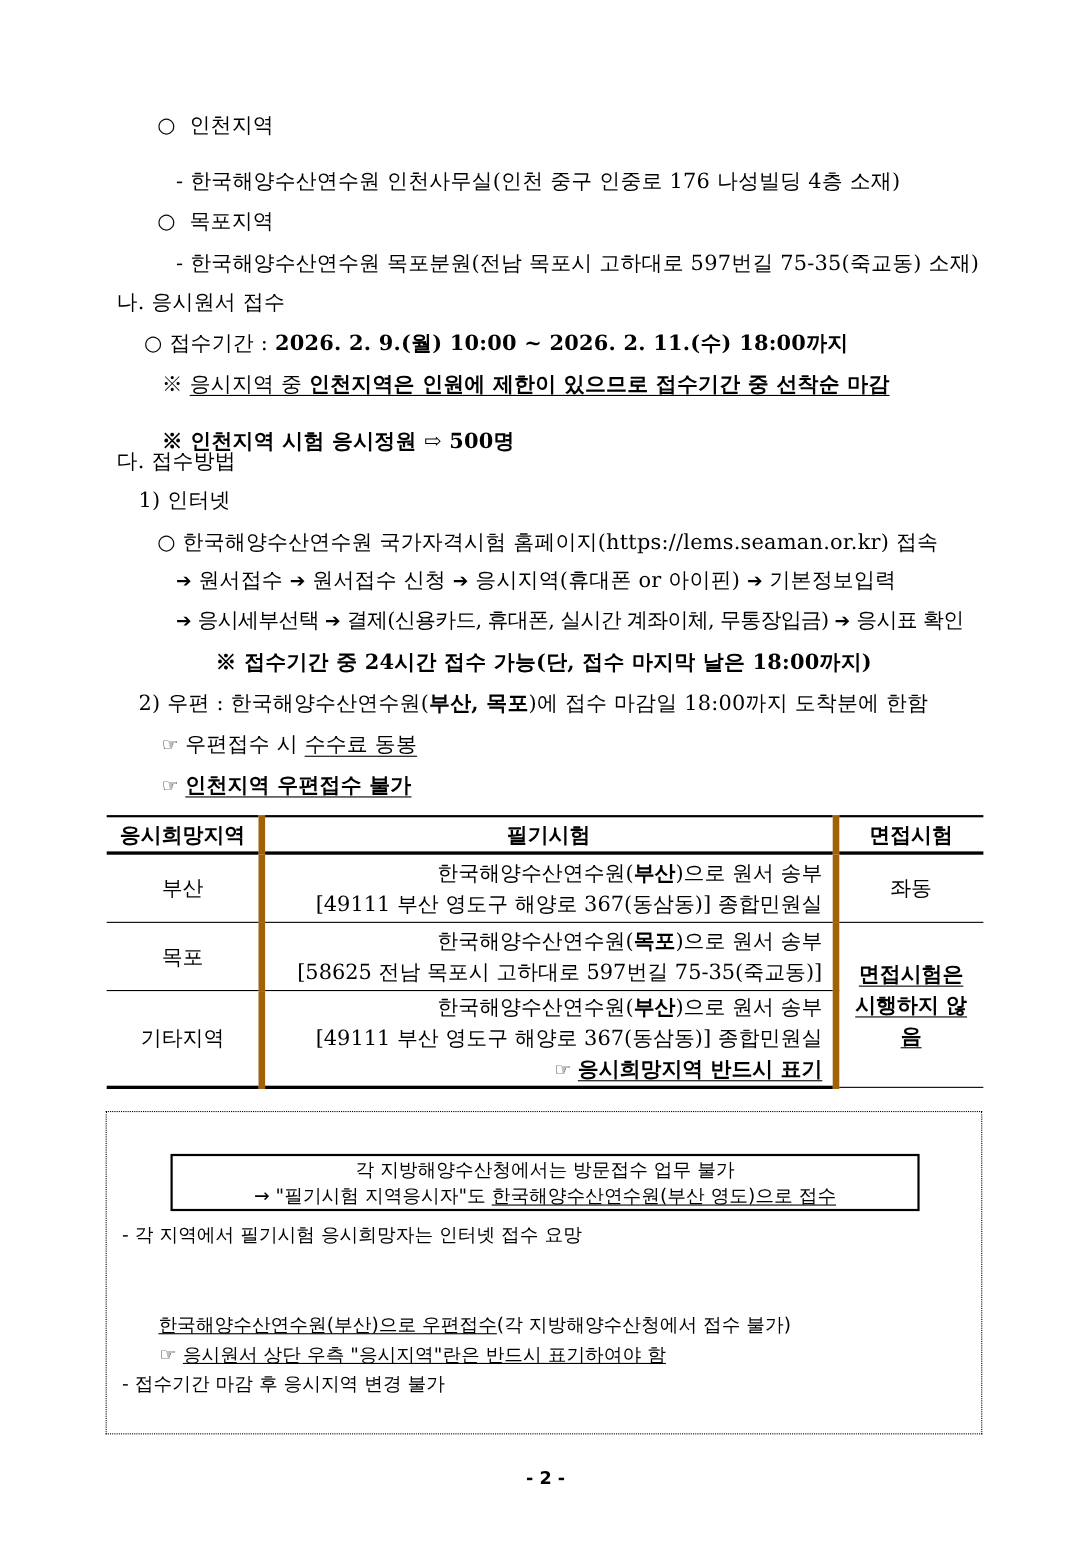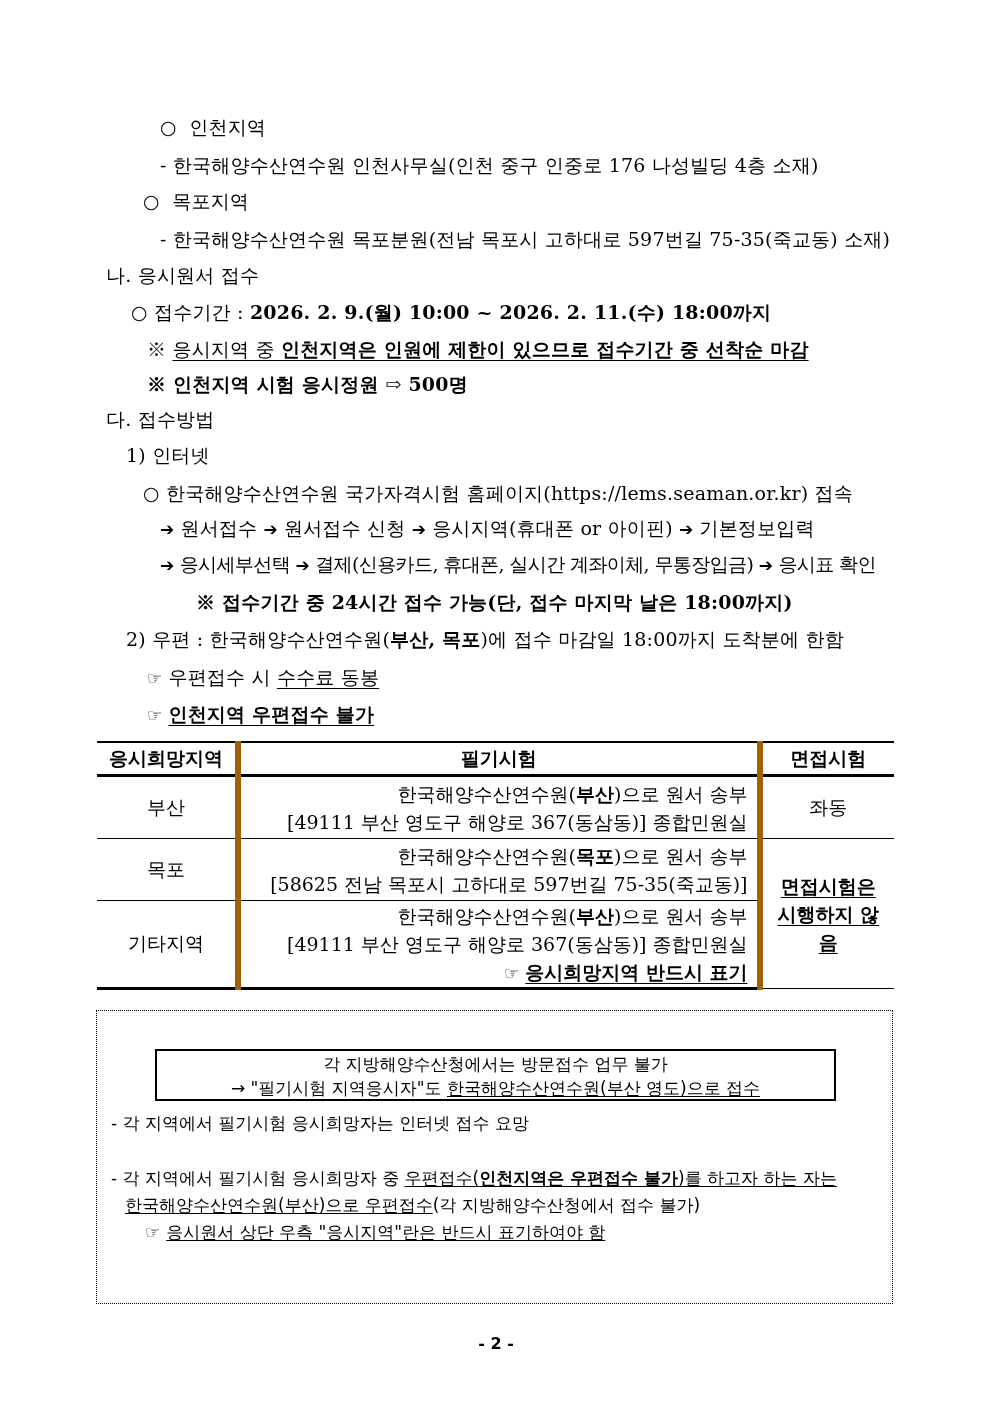--- a/index.html
+++ b/index.html
@@ -24,40 +24,40 @@
     
     .notice { position: absolute; left: 96px; top: 1010px; width: 797px; height: 294px; border: 1px dotted #000; box-sizing: border-box; font-family: "DejaVu Sans", "Liberation Sans", sans-serif; font-size: 17px; }
     .notice .title { position: absolute; left: 0; right: 0; top: 6px; text-align: center; line-height: 24px; }
     .notice .inner { position: absolute; left: 58px; top: 38px; width: 681px; height: 52px; border: 2px solid #000; box-sizing: border-box; text-align: center; line-height: 24px; padding-top: 1px; }
     .notice .nl { position: absolute; white-space: nowrap; line-height: 24px; }
     .pageno { position: absolute; left: 0; right: 0; top: 1334px; text-align: center; font-family: "DejaVu Sans", sans-serif; font-size: 16px; font-weight: bold; }
   </style>
 </head>
 <body>
 
-<div class="line" style="left:143px; top:115px;margin-left:17px;">
+<div class="line" style="left:143px; top:102px;">
   <span>○</span>&nbsp;
   <span>인천지역</span>
 </div>
 <div class="line" style="left:160px; top:153px;">- 한국해양수산연수원 인천사무실(인천 중구 인중로 176 나성빌딩 4층 소재)</div>
 
 <div class="line" style="left:143px; top:189px;">
   <span>○</span>&nbsp;
   <span>목포지역</span>
 </div>
 <div class="line" style="left:160px; top:227px;">- 한국해양수산연수원 목포분원(전남 목포시 고하대로 597번길 75-35(죽교동) 소재)</div>
 
 <div class="line" style="left:106px; top:263px;">나. 응시원서 접수</div>
 <div class="line" style="left:131px; top:300px;">
   <span>○ 접수기간 : </span><span class="b">2026. 2. 9.(월) 10:00 ~ 2026. 2. 11.(수) 18:00까지</span>
 </div>
 <div class="line" style="left:147px; top:337px;">
   <span>※ </span><span class="u"><span>응시지역 중 </span><span class="b">인천지역은 인원에 제한이 있으므로 접수기간 중 선착순 마감</span></span>
 </div>
-<div class="line b" style="left:147px; top:372px;">※ 인천지역 시험 응시정원 ⇨ 500명</div>
+<div class="line b" style="left:147px; top:389px;">※ 인천지역 시험 응시정원 ⇨ 500명</div>
 
 <div class="line" style="left:106px; top:407px;">다. 접수방법</div>
 <div class="line" style="left:126px; top:443px;">1) 인터넷</div>
 <div class="line" style="left:143px; top:481px;">○ 한국해양수산연수원 국가자격시험 홈페이지(https://lems.seaman.or.kr) 접속</div>
 
 <div class="line" style="left:160px; top:516px;">
   <span class="arrow">➔</span><span>원서접수</span>
   <span class="arrow">➔</span><span>원서접수 신청</span>
   <span class="arrow">➔</span><span>응시지역(휴대폰 or 아이핀)</span>
   <span class="arrow">➔</span><span>기본정보입력</span>
@@ -122,24 +122,22 @@
     </tr>
   </tbody>
 </table>
 
 <div class="notice">
   <div class="inner">
     <div>각 지방해양수산청에서는 방문접수 업무 불가</div>
     <div><span>→ "필기시험 지역응시자"도 </span><span class="u" style="text-underline-offset:2px;">한국해양수산연수원(부산 영도)으로 접수</span></div>
   </div>
   <div class="nl" style="left:14px; top:100px;">- 각 지역에서 필기시험 응시희망자는 인터넷 접수 요망</div>
-  <div class="nl" style="left:14px; top:155px;">
-    <span>- 각 지역에서 필기시험 응시희망자 중 </span><span class="u" style="text-underline-offset:2px;"><span>우편접수(</span><span class="b">인천지역은 우편접수 불가</span><span>)를 하고자 하는 자는</span></span>
-  </div>
-  <div class="nl" style="left:28px; top:182px;">
+  <div class="nl" style="left:47px; top:182px;">
     <span class="u" style="text-underline-offset:2px;">한국해양수산연수원(부산)으로 우편접수</span><span>(각 지방해양수산청에서 접수 불가)</span>
   </div>
   <div class="nl" style="left:48px; top:209px;">
     <span class="hand">☞</span><span class="u" style="text-underline-offset:2px;">응시원서 상단 우측 "응시지역"란은 반드시 표기하여야 함</span>
   </div>
+  <div class="nl" style="left:14px; top:236px;">- 접수기간 마감 후 응시지역 변경 불가</div>
 </div>
 
 <div class="pageno">- 2 -</div>
 
 </body></html>

